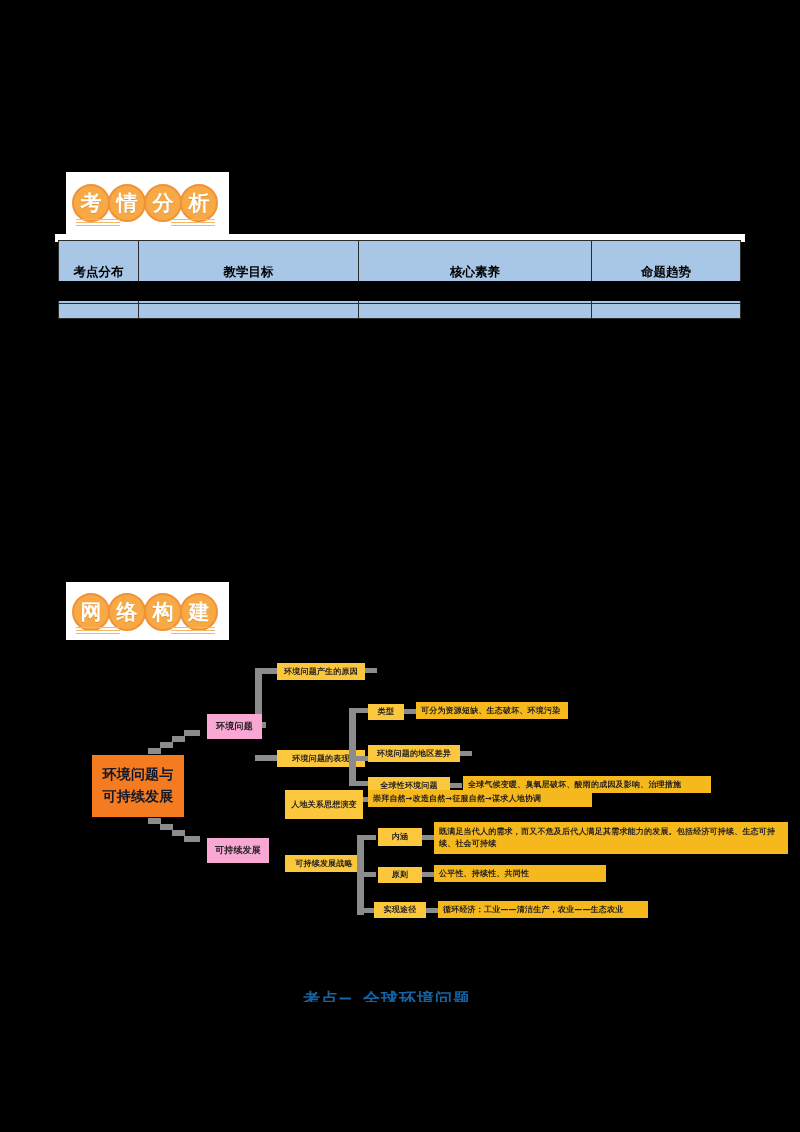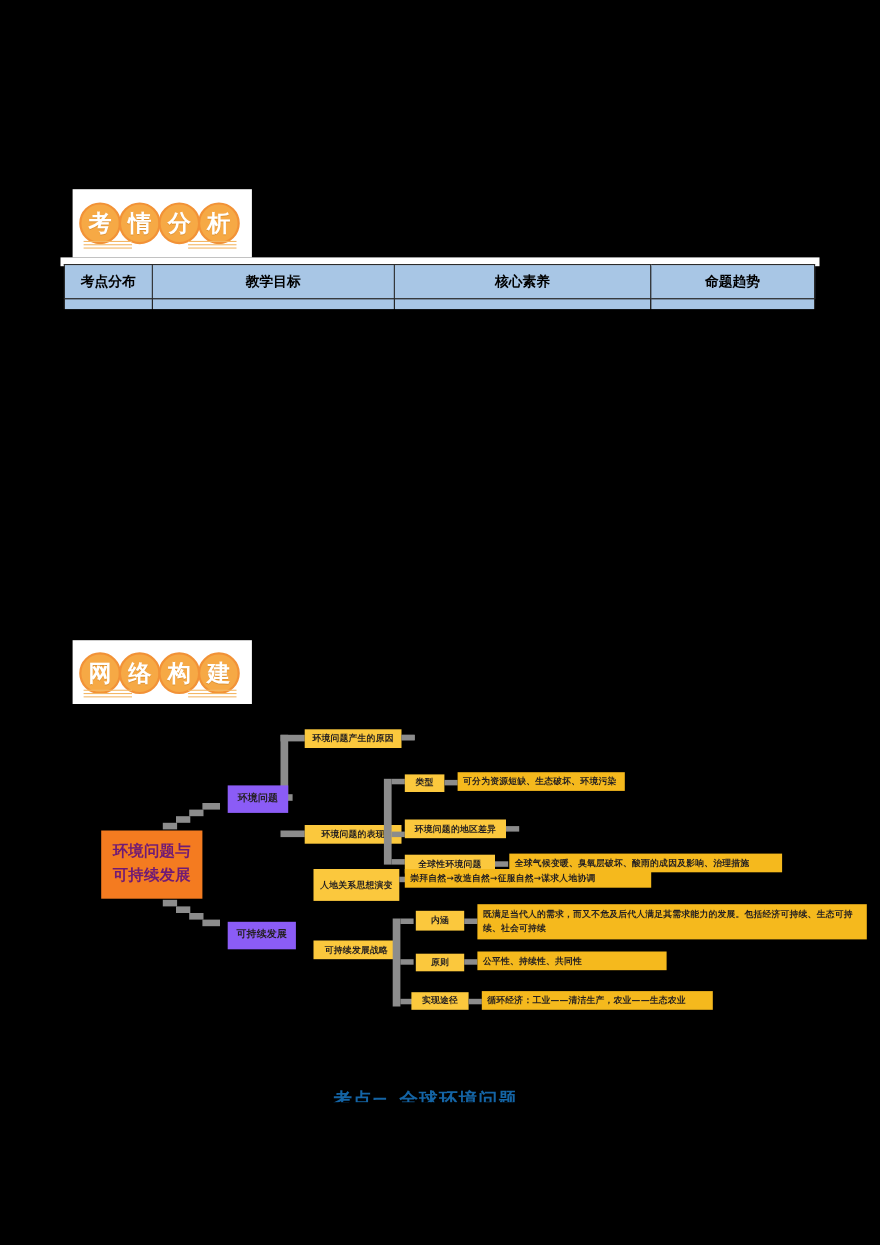--- a/index.html
+++ b/index.html
@@ -28,43 +28,43 @@
   .badge-deco{position:absolute;bottom:6px;height:9px;width:44px;}
   .badge-deco i{display:block;height:1px;background:#F3B765;margin-bottom:2px;}
   .badge-deco.left{left:10px;}
   .badge-deco.right{right:14px;}
 
   
   .tbl{position:absolute;border-collapse:collapse;table-layout:fixed;}
   .tbl th{
     background:#A8C6E5;border:1px solid #2b2b2b;
     font-size:12.5px;font-weight:bold;color:#000;
-    text-align:center;padding:4px 2px;height:22px;
+    text-align:center;padding:20px 2px;height:22px;
     font-family:"DejaVu Serif","Liberation Serif",serif;
   }
   .tbl td{
     background:#A8C6E5;border:1px solid #2b2b2b;
     height:14px;padding:0;font-size:5px;color:#111;overflow:hidden;
   }
   .tbl-clip{position:absolute;background:#000;}
 
   
   .map{position:absolute;left:0;top:640px;width:800px;height:300px;background:#000;}
   .node{
     position:absolute;box-sizing:border-box;
     display:flex;align-items:center;
     font-size:8px;line-height:1.45;color:#231f20;font-weight:bold;
     padding:2px 5px;letter-spacing:.2px;
   }
   .n-root{
-    background:#F47B20;color:#701a75;font-size:14px;font-weight:bold;
+    background:#F47B20;color:#0f172a;font-size:14px;font-weight:bold;
     justify-content:center;text-align:center;display:flex;
     flex-direction:column;line-height:1.55;padding:4px;
   }
-  .n-l2{background:#8b5cf6;justify-content:center;text-align:center;}
+  .n-l2{background:#f9a8d4;justify-content:center;text-align:center;}
   .n-l3{background:#FBC83D;justify-content:center;text-align:center;}
   .n-leaf{background:#F5B91D;justify-content:flex-start;text-align:left;}
   .conn{position:absolute;background:#8C8C8C;}
 
   
   .bottom-head{
     position:absolute;color:#1464A5;font-weight:bold;
     font-size:17px;letter-spacing:1px;white-space:nowrap;
     overflow:hidden;
   }

